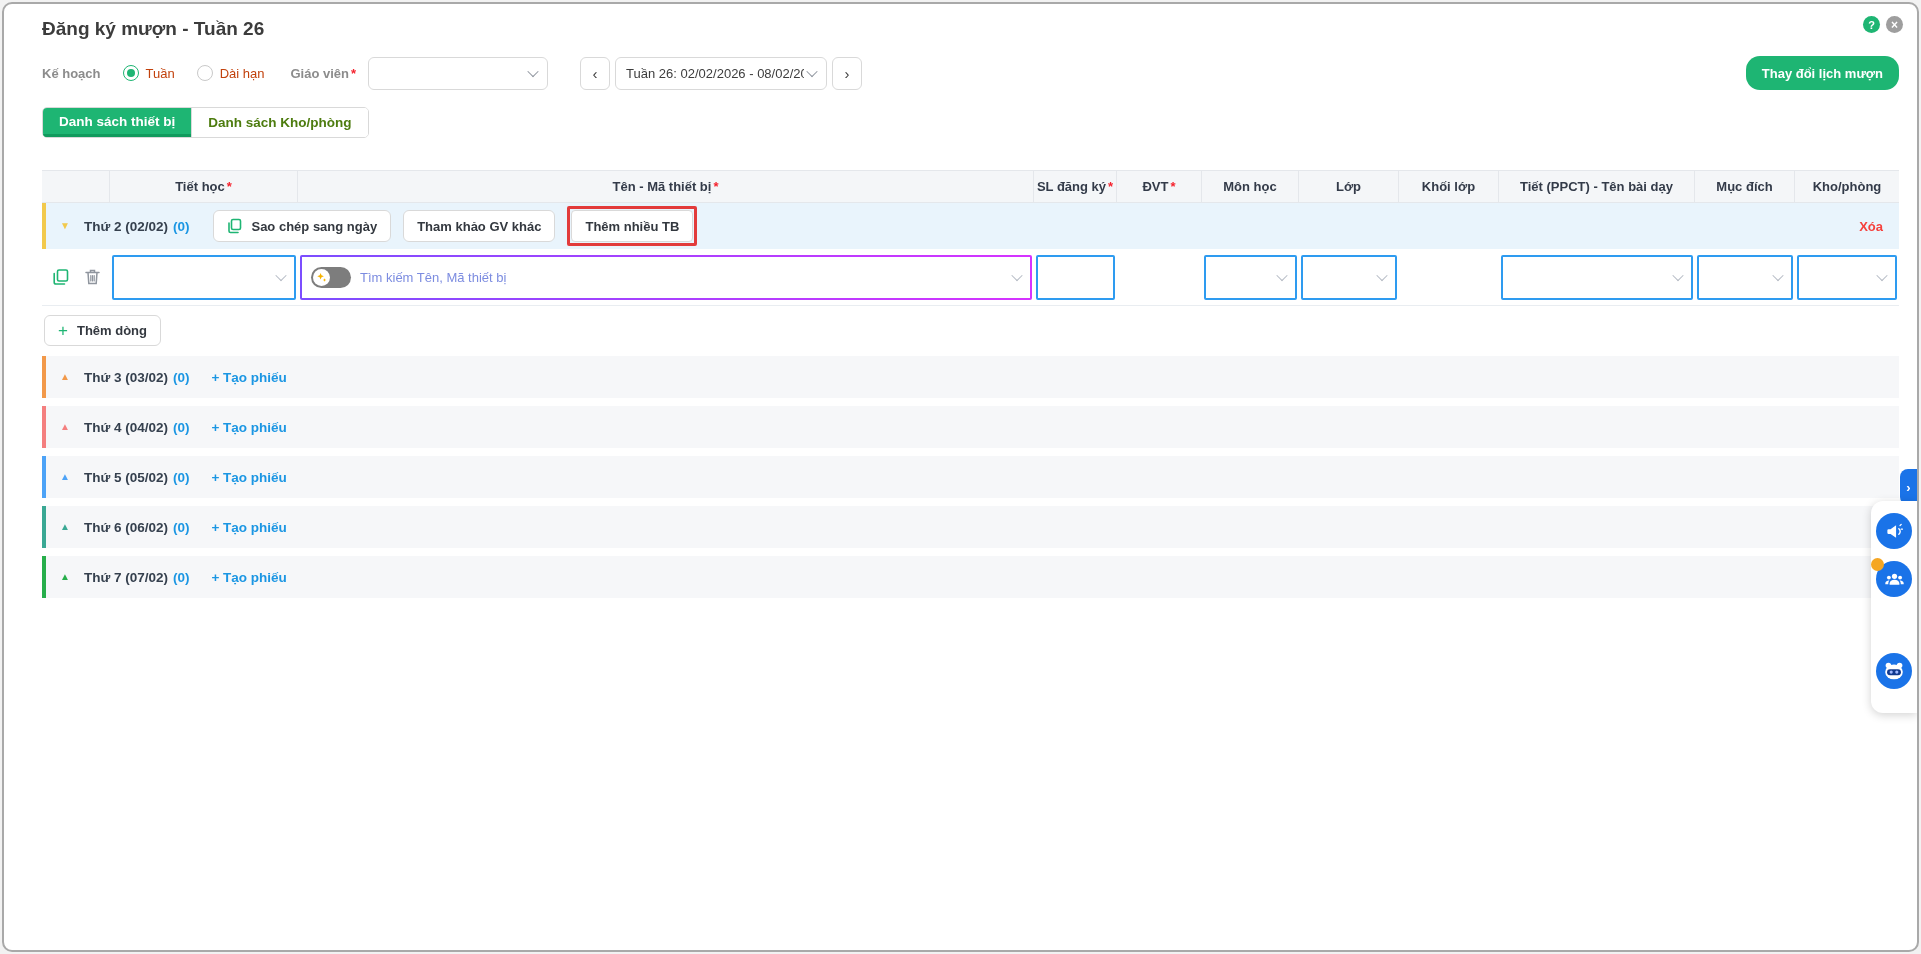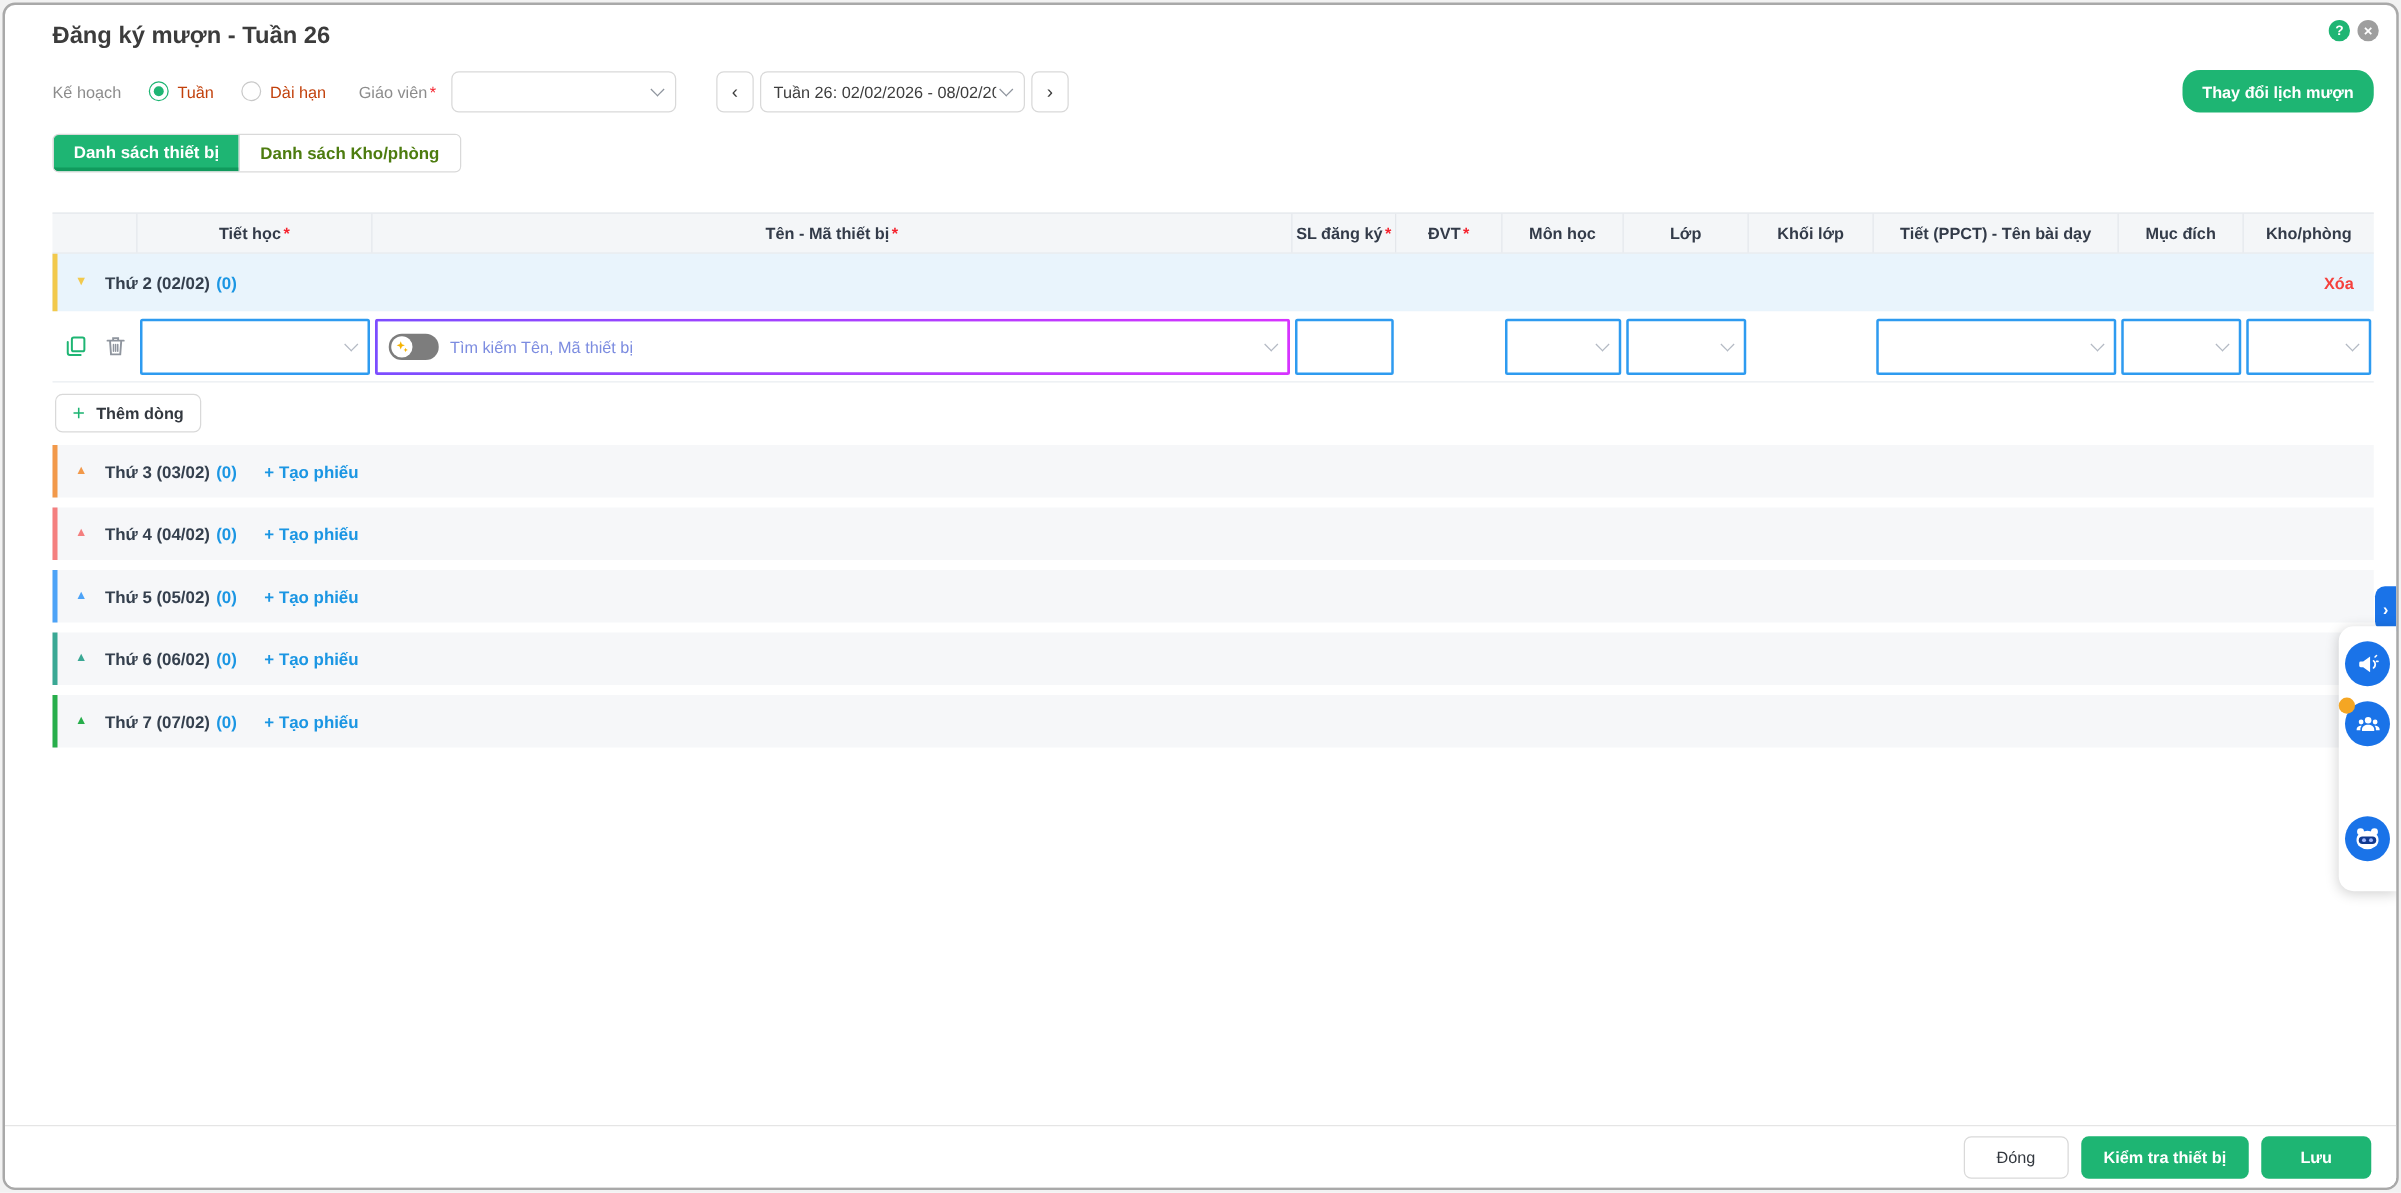--- a/index.html
+++ b/index.html
@@ -14,21 +14,21 @@
   .titlebar { position:relative; padding:14px 18px 0 18px; }
   .page-title { font-size:19px; font-weight:bold; color:#3c3c3c; }
   .corner-icons { position:absolute; top:12px; right:14px; display:flex; gap:6px; }
   .circle-ic { width:17px; height:17px; border-radius:50%; color:#fff; font-size:11px; font-weight:bold;
                display:flex; align-items:center; justify-content:center; cursor:pointer; }
   .help-ic { background:#1eb573; }
   .close-ic { background:#9e9e9e; font-size:12px; }
 
   
   .controls { display:flex; align-items:center; margin-top:16px; height:34px; position:relative; }
-  .lbl { font-size:13px; color:#8c8c8c; }
+  .lbl { font-size:13px; color:#8c8c8c;font-weight:bold; }
   .radio-group { display:flex; align-items:center; gap:22px; margin-left:22px; }
   .radio-item { display:flex; align-items:center; gap:7px; cursor:pointer; }
   .radio { width:16px; height:16px; border-radius:50%; border:1px solid #c9c9c9; background:#fff; position:relative; }
   .radio.checked { border:1px solid #1eb573; }
   .radio.checked::after { content:""; position:absolute; left:3px; top:3px; width:8px; height:8px; border-radius:50%; background:#1eb573; }
   .radio-label { font-size:13px; color:#c2410c; }
   .req { color:#f5222d; margin-left:2px; }
   .teacher-label { margin-left:26px; }
   .select-box { height:33px; border:1px solid #d9d9d9; border-radius:6px; background:#fff;
                 display:flex; align-items:center; justify-content:space-between; padding:0 10px; cursor:pointer; }
@@ -206,20 +206,35 @@
           </div>
         <div class="th">
             <span>Kho/phòng</span>
           </div>
       </div>
 
       <div class="monday-row">
         <span class="tri">▼</span>
         <span class="day-label">Thứ 2 (02/02)</span>
         <span class="day-count">(0)</span>
+        <div class="monday-buttons">
+          <button class="row-btn">
+            <span class="icon-btn">
+              <svg width="16" height="16" viewBox="0 0 16 16">
+                  <rect x="4.5" y="1.5" width="9" height="10" rx="1.5" fill="none" stroke="#1eb573" stroke-width="1.6"></rect>
+                  <path d="M11 14.5H3.5A1.5 1.5 0 0 1 2 13V5" fill="none" stroke="#1eb573" stroke-width="1.6" stroke-linecap="round"></path>
+                </svg>
+            </span>
+            <span>Sao chép sang ngày</span>
+          </button>
+          <button class="row-btn">Tham khảo GV khác</button>
+          <span class="red-box">
+            <button class="row-btn">Thêm nhiều TB</button>
+          </span>
+        </div>
         <span class="delete-link">Xóa</span>
       </div>
 
       <div class="grid entry-row">
         <div class="cell row-icons">
           <span class="icon-btn">
             <svg width="18" height="18" viewBox="0 0 18 18">
                 <rect x="5.5" y="2" width="10" height="11" rx="1.5" fill="none" stroke="#1eb573" stroke-width="1.6"></rect>
                 <path d="M12.5 16H4A1.8 1.8 0 0 1 2.2 14.2V5.5" fill="none" stroke="#1eb573" stroke-width="1.6" stroke-linecap="round"></path>
               </svg>
@@ -315,25 +330,20 @@
       </div>
       <div class="day-row" style="--accent: #27ae4b;">
         <span class="tri">▲</span>
         <span class="day-label">Thứ 7 (07/02)</span>
         <span class="day-count">(0)</span>
         <a class="create-link">+ Tạo phiếu</a>
       </div>
     </div>
   </div>
 
-  <div class="footer">
-    <button class="btn-plain">Đóng</button>
-    <button class="btn-green">Kiểm tra thiết bị</button>
-    <button class="btn-green btn-save">Lưu</button>
-  </div>
 
   <div class="side-tab">›</div>
   <div class="side-card">
     <div class="blue-circle">
       <svg width="19" height="19" viewBox="0 0 24 24">
           <path d="M14 4l-7 5H4.5A1.5 1.5 0 0 0 3 10.5v3A1.5 1.5 0 0 0 4.5 15H7l7 5z" fill="#fff"></path>
           <path d="M17.5 8.5a4.5 4.5 0 0 1 0 7" stroke="#fff" stroke-width="1.8" fill="none" stroke-linecap="round"></path>
           <path d="M19 4.5l1.5-1.5M20.5 9H22" stroke="#fff" stroke-width="1.6" stroke-linecap="round"></path>
         </svg>
     </div>

